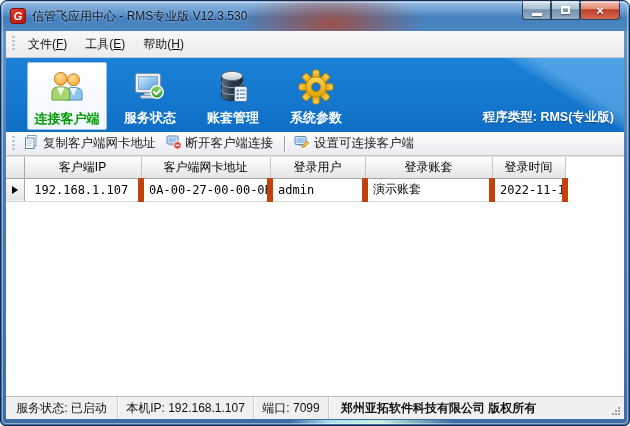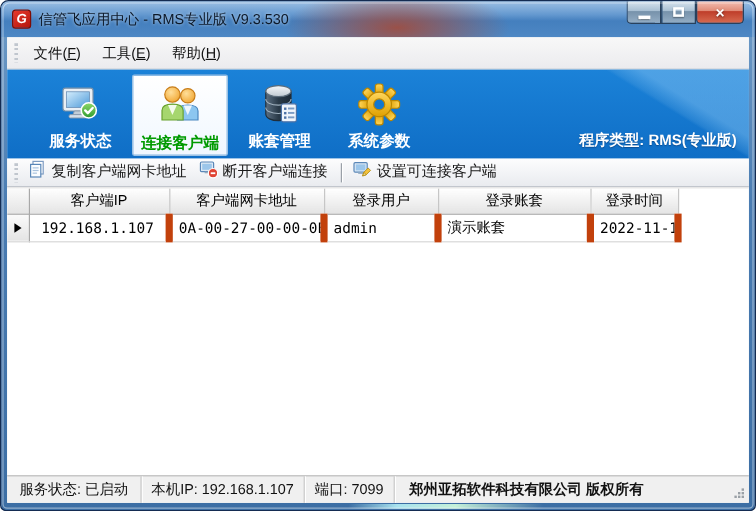--- a/index.html
+++ b/index.html
@@ -133,21 +133,21 @@
     border-radius:2px; filter:blur(.5px); pointer-events:none;
   }
 </style>
 </head>
 <body>
 
 <div class="window">
 
   <div class="titlebar">
     <div class="app-icon">G</div>
-    <div class="title-text">信管飞应用中心 - RMS专业版 V9.3.530</div>
+    <div class="title-text">信管飞应用中心 - RMS专业版 V12.3.530</div>
     <div class="winbtns">
       <div class="winbtn">
           <span class="glyph-min"></span>
         </div>
       <div class="winbtn">
           <span class="glyph-max"></span>
         </div>
       <div class="winbtn close">
           <span>×</span>
         </div>
@@ -157,63 +157,63 @@
   <div class="client">
 
     <div class="menubar">
       <span class="gripper"></span>
       <span class="menu-item"><span>文件(</span><span class="mkey">F</span><span>)</span></span>
       <span class="menu-item"><span>工具(</span><span class="mkey">E</span><span>)</span></span>
       <span class="menu-item"><span>帮助(</span><span class="mkey">H</span><span>)</span></span>
     </div>
 
     <div class="bluebar">
-
-      <div class="tab">
-        <span class="icon">
-          <svg width="40" height="40" viewBox="0 0 40 40">
-            <defs>
-              <linearGradient id="scr" x1="0" y1="0" x2="1" y2="1">
-                <stop offset="0" stop-color="#d4edfd"></stop>
-                  <stop offset="1" stop-color="#4f9bd9"></stop>
-              </linearGradient>
-              <linearGradient id="grn" x1="0" y1="0" x2="0" y2="1">
-                <stop offset="0" stop-color="#8ed86a"></stop>
-                  <stop offset="1" stop-color="#2f9b2f"></stop>
-              </linearGradient>
-            </defs>
-            <rect x="5.5" y="6.5" width="25" height="19" rx="2" fill="#e9eff5" stroke="#7d93a8"></rect>
-            <rect x="8.5" y="9.5" width="19" height="13" fill="url(#scr)" stroke="#5d86b0" stroke-width="0.6"></rect>
-            <path d="M15 25.5 h7 l1.2 3 h-9.4 z" fill="#c2cdd8" stroke="#8a9aac" stroke-width="0.8"></path>
-            <rect x="10.5" y="28.5" width="16" height="2.8" rx="1.3" fill="#d6dfe8" stroke="#8a9aac" stroke-width="0.8"></rect>
-            <circle cx="27" cy="25" r="6.3" fill="url(#grn)" stroke="#fff" stroke-width="1.3"></circle>
-            <path d="M24 25 l2.2 2.3 L30.2 23" fill="none" stroke="#fff" stroke-width="2" stroke-linecap="round" stroke-linejoin="round"></path>
-          </svg>
-        </span>
-        <span class="tlabel">服务状态</span>
-      </div>
 
       <div class="tab active">
         <span class="icon">
           <svg width="40" height="40" viewBox="0 0 40 40">
             <defs>
               <radialGradient id="hd" cx="0.4" cy="0.35" r="0.8">
                 <stop offset="0" stop-color="#ffdf9a"></stop>
                   <stop offset="1" stop-color="#ef9f24"></stop>
               </radialGradient>
             </defs>
             <path d="M18 32 v-7.5 q0-5 8.5-5 t8.5 5 V32 z" fill="#8cc6f0" stroke="#4a87c0"></path>
             <path d="M23 20 h7 l-3.5 8 z" fill="#eef6fd"></path>
             <circle cx="26.5" cy="11.8" r="6" fill="url(#hd)" stroke="#c87d18"></circle>
             <path d="M5 32 v-8 q0-5.2 8.8-5.2 t8.8 5.2 V32 z" fill="#a6d66e" stroke="#69a22e"></path>
             <path d="M10 19.4 h7.4 l-3.7 8.4 z" fill="#f3fbec"></path>
             <circle cx="13.7" cy="10.8" r="6.4" fill="url(#hd)" stroke="#c87d18"></circle>
           </svg>
         </span>
         <span class="tlabel">连接客户端</span>
+      </div>
+
+      <div class="tab">
+        <span class="icon">
+          <svg width="40" height="40" viewBox="0 0 40 40">
+            <defs>
+              <linearGradient id="scr" x1="0" y1="0" x2="1" y2="1">
+                <stop offset="0" stop-color="#d4edfd"></stop>
+                  <stop offset="1" stop-color="#4f9bd9"></stop>
+              </linearGradient>
+              <linearGradient id="grn" x1="0" y1="0" x2="0" y2="1">
+                <stop offset="0" stop-color="#8ed86a"></stop>
+                  <stop offset="1" stop-color="#2f9b2f"></stop>
+              </linearGradient>
+            </defs>
+            <rect x="5.5" y="6.5" width="25" height="19" rx="2" fill="#e9eff5" stroke="#7d93a8"></rect>
+            <rect x="8.5" y="9.5" width="19" height="13" fill="url(#scr)" stroke="#5d86b0" stroke-width="0.6"></rect>
+            <path d="M15 25.5 h7 l1.2 3 h-9.4 z" fill="#c2cdd8" stroke="#8a9aac" stroke-width="0.8"></path>
+            <rect x="10.5" y="28.5" width="16" height="2.8" rx="1.3" fill="#d6dfe8" stroke="#8a9aac" stroke-width="0.8"></rect>
+            <circle cx="27" cy="25" r="6.3" fill="url(#grn)" stroke="#fff" stroke-width="1.3"></circle>
+            <path d="M24 25 l2.2 2.3 L30.2 23" fill="none" stroke="#fff" stroke-width="2" stroke-linecap="round" stroke-linejoin="round"></path>
+          </svg>
+        </span>
+        <span class="tlabel">服务状态</span>
       </div>
 
       <div class="tab">
         <span class="icon">
           <svg width="40" height="40" viewBox="0 0 40 40">
             <defs>
               <linearGradient id="dbb" x1="0" y1="0" x2="1" y2="0">
                 <stop offset="0" stop-color="#5d7082"></stop>
                   <stop offset="0.5" stop-color="#2a3a48"></stop>
                   <stop offset="1" stop-color="#1d2a36"></stop>

